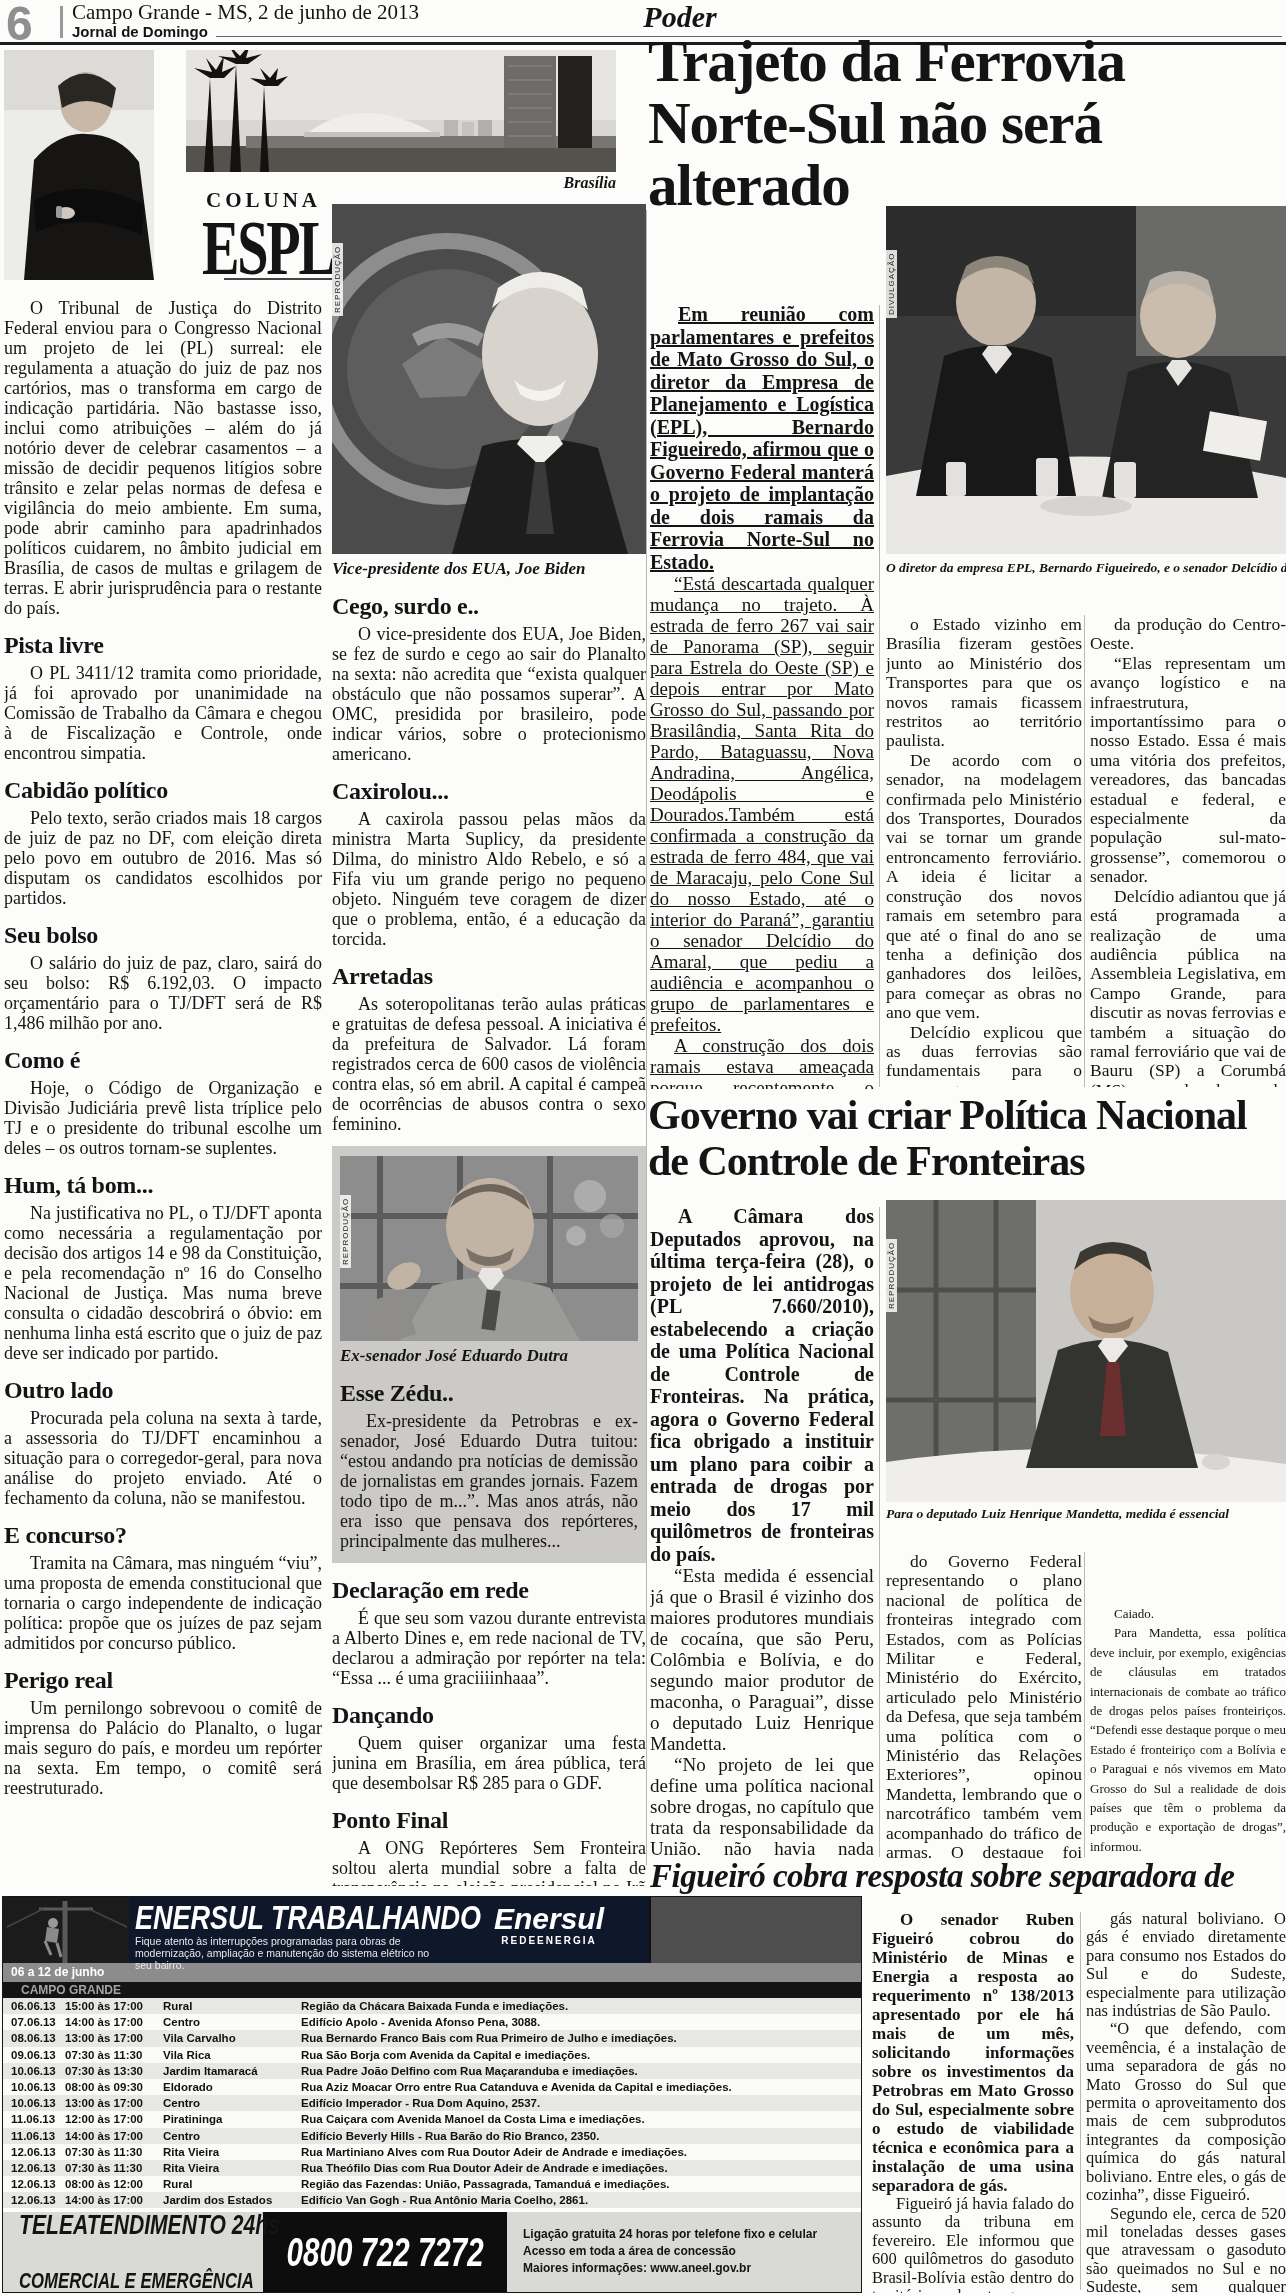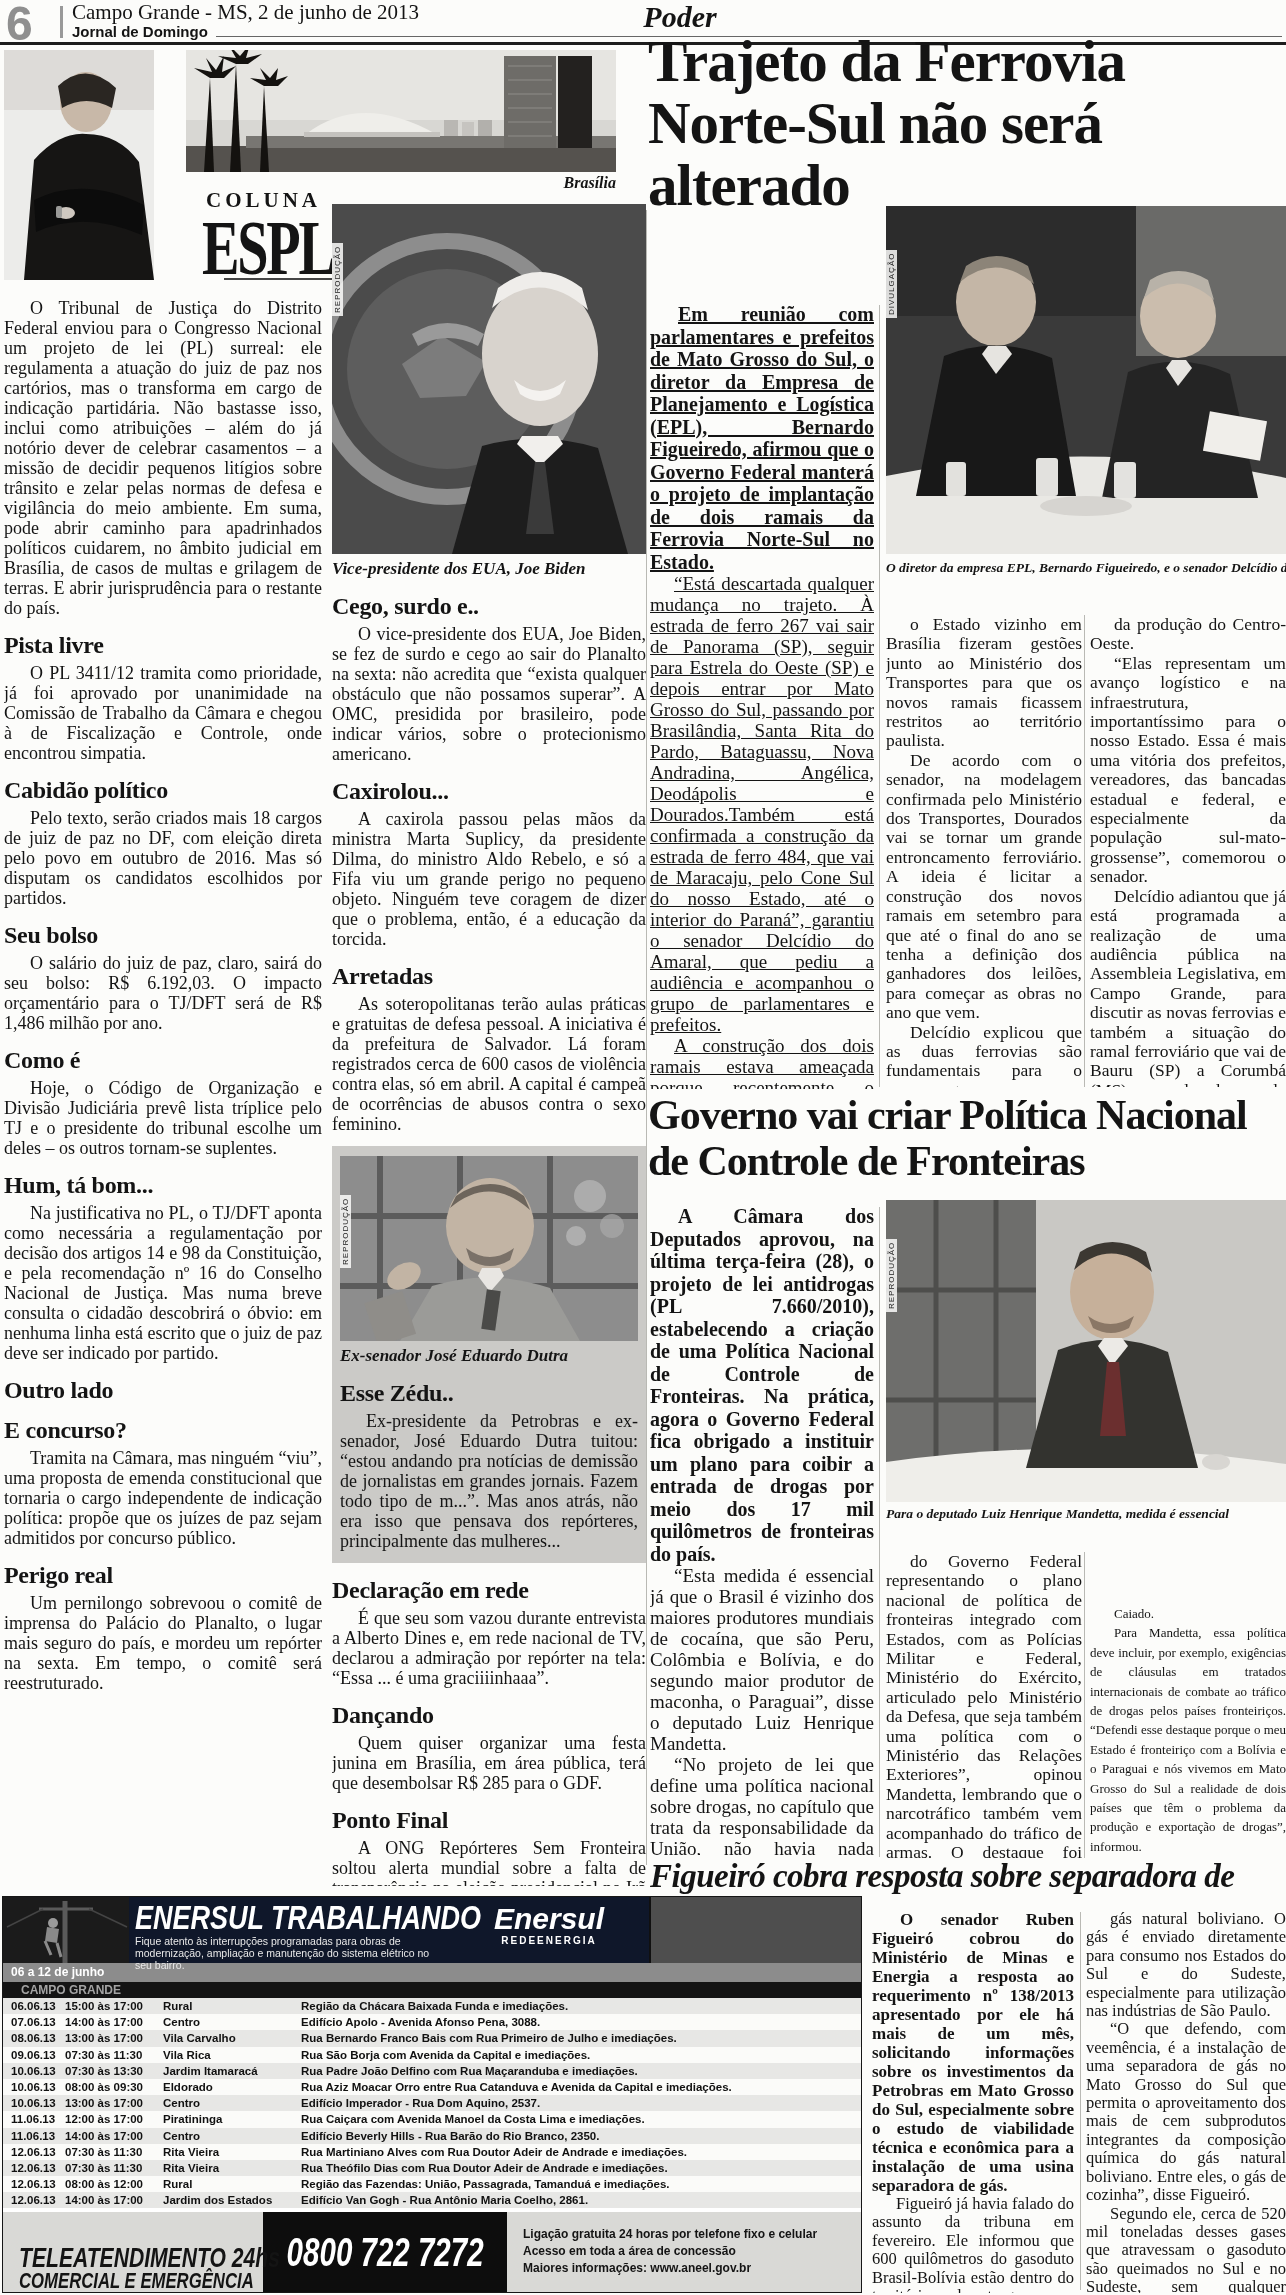--- a/index.html
+++ b/index.html
@@ -83,21 +83,21 @@
   .ad-period { height:19px; background:#8c8c8c; color:#fff; font:700 12px/19px "Liberation Sans",sans-serif; padding-left:8px; }
   .ad-city { height:16px; background:#141414; color:#a3a3a3; font:700 12px/16px "Liberation Sans",sans-serif; padding-left:18px; }
   .ad-row { display:flex; height:16.2px; align-items:center; font:700 11.5px "Liberation Sans",sans-serif; color:#111; }
   .ad-row:nth-child(odd) { background:#e7e7e5; }
   .ad-row:nth-child(even) { background:#fbfbf9; }
   .ad-row .c1 { width:62px; padding-left:8px; flex:none; }
   .ad-row .c2 { width:98px; flex:none; }
   .ad-row .c3 { width:138px; flex:none; }
   .ad-row .c4 { flex:1; white-space:nowrap; overflow:hidden; }
   .ad-foot { position:absolute; left:0; bottom:0; width:100%; height:80px; display:flex; background:#d9d9d6; }
-  .ad-tele { width:260px; flex:none; display:flex; flex-direction:column; justify-content:flex-end; padding-left:16px; }
+  .ad-tele { width:260px; flex:none; display:flex; flex-direction:column; justify-content:space-between; padding-left:16px; }
   .tele1 { font:italic 700 24px/25px "Liberation Sans",sans-serif; transform:scale(.88,1.15); transform-origin:left center; white-space:nowrap; }
   .tele2 { font:italic 700 19px/22px "Liberation Sans",sans-serif; transform:scale(.88,1.15); transform-origin:left center; white-space:nowrap; }
   .ad-phoneblock { width:244px; flex:none; background:#0d0d0d; color:#fff; display:flex; align-items:center; justify-content:center; }
   .ad-phone { font:italic 700 36px "Liberation Sans",sans-serif; transform:scale(.82,1.15); white-space:nowrap; }
   .ad-notes { flex:1; padding:14px 6px 0 16px; font:700 12px/17px "Liberation Sans",sans-serif; }
 </style>
 </head>
 <body>
 
 <div class="page">
@@ -178,20 +178,21 @@
     <p class="body">O PL 3411/12 tramita como prioridade, já foi aprovado por unanimidade na Comissão de Trabalho da Câmara e chegou à de Fiscalização e Controle, onde encontrou simpatia.</p>
     <h3 class="sec">Cabidão político</h3>
     <p class="body">Pelo texto, serão criados mais 18 cargos de juiz de paz no DF, com eleição direta pelo povo em outubro de 2016. Mas só disputam os candidatos escolhidos por partidos.</p>
     <h3 class="sec">Seu bolso</h3>
     <p class="body">O salário do juiz de paz, claro, sairá do seu bolso: R$ 6.192,03. O impacto orçamentário para o TJ/DFT será de R$ 1,486 milhão por ano.</p>
     <h3 class="sec">Como é</h3>
     <p class="body">Hoje, o Código de Organização e Divisão Judiciária prevê lista tríplice pelo TJ e o presidente do tribunal escolhe um deles – os outros tornam-se suplentes.</p>
     <h3 class="sec">Hum, tá bom...</h3>
     <p class="body">Na justificativa no PL, o TJ/DFT aponta como necessária a regulamentação por decisão dos artigos 14 e 98 da Constituição, e pela recomendação nº 16 do Conselho Nacional de Justiça. Mas numa breve consulta o cidadão descobrirá o óbvio: em nenhuma linha está escrito que o juiz de paz deve ser indicado por partido.</p>
     <h3 class="sec">Outro lado</h3>
+    <p class="body">Procurada pela coluna na sexta à tarde, a assessoria do TJ/DFT encaminhou a situação para o corregedor-geral, para nova análise do projeto enviado. Até o fechamento da coluna, não se manifestou.</p>
     <h3 class="sec">E concurso?</h3>
     <p class="body">Tramita na Câmara, mas ninguém “viu”, uma proposta de emenda constitucional que tornaria o cargo independente de indicação política: propõe que os juízes de paz sejam admitidos por concurso público.</p>
     <h3 class="sec">Perigo real</h3>
     <p class="body">Um pernilongo sobrevoou o comitê de imprensa do Palácio do Planalto, o lugar mais seguro do país, e mordeu um repórter na sexta. Em tempo, o comitê será reestruturado.</p>
   </div>
 
   <div class="flowcol midcol">
     <div class="photo midphoto">
       <svg viewBox="0 0 314 350" preserveAspectRatio="none">
         <rect width="314" height="350" fill="#4b4b4b"></rect>

